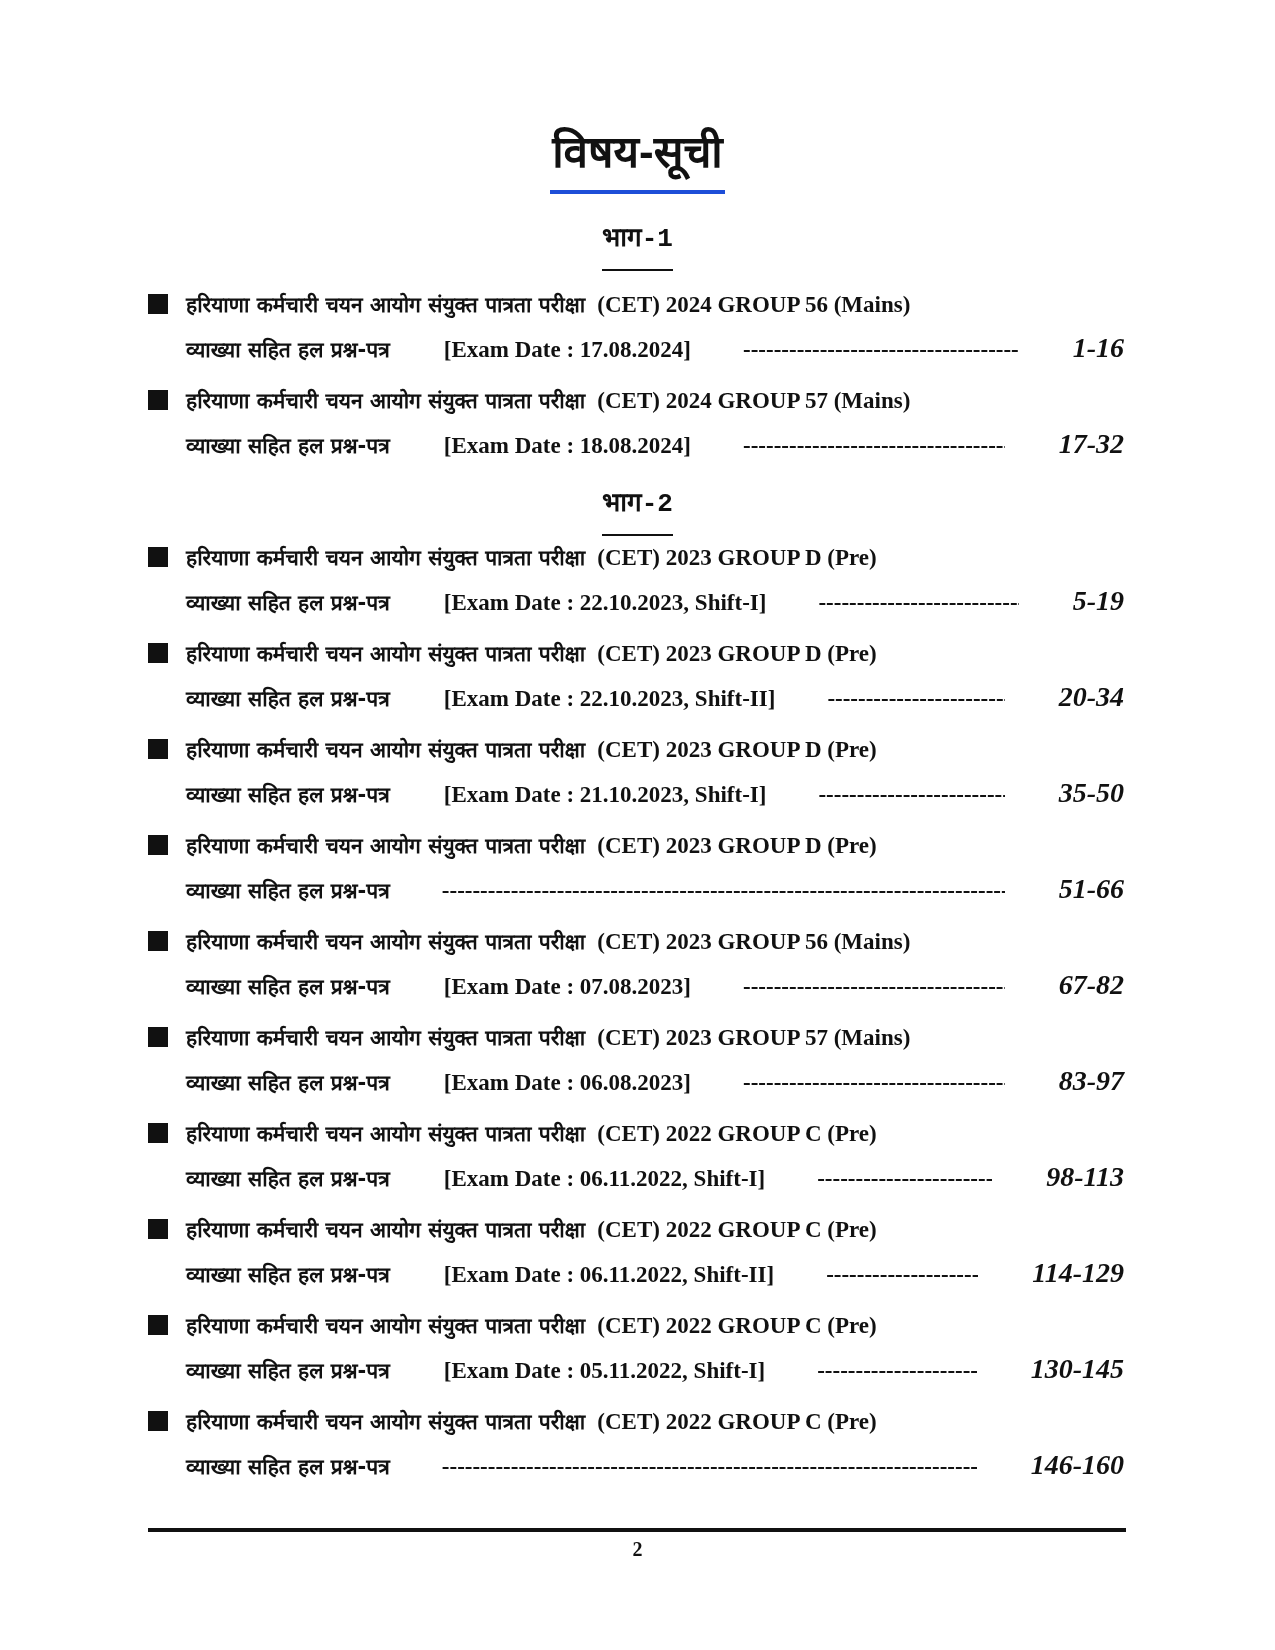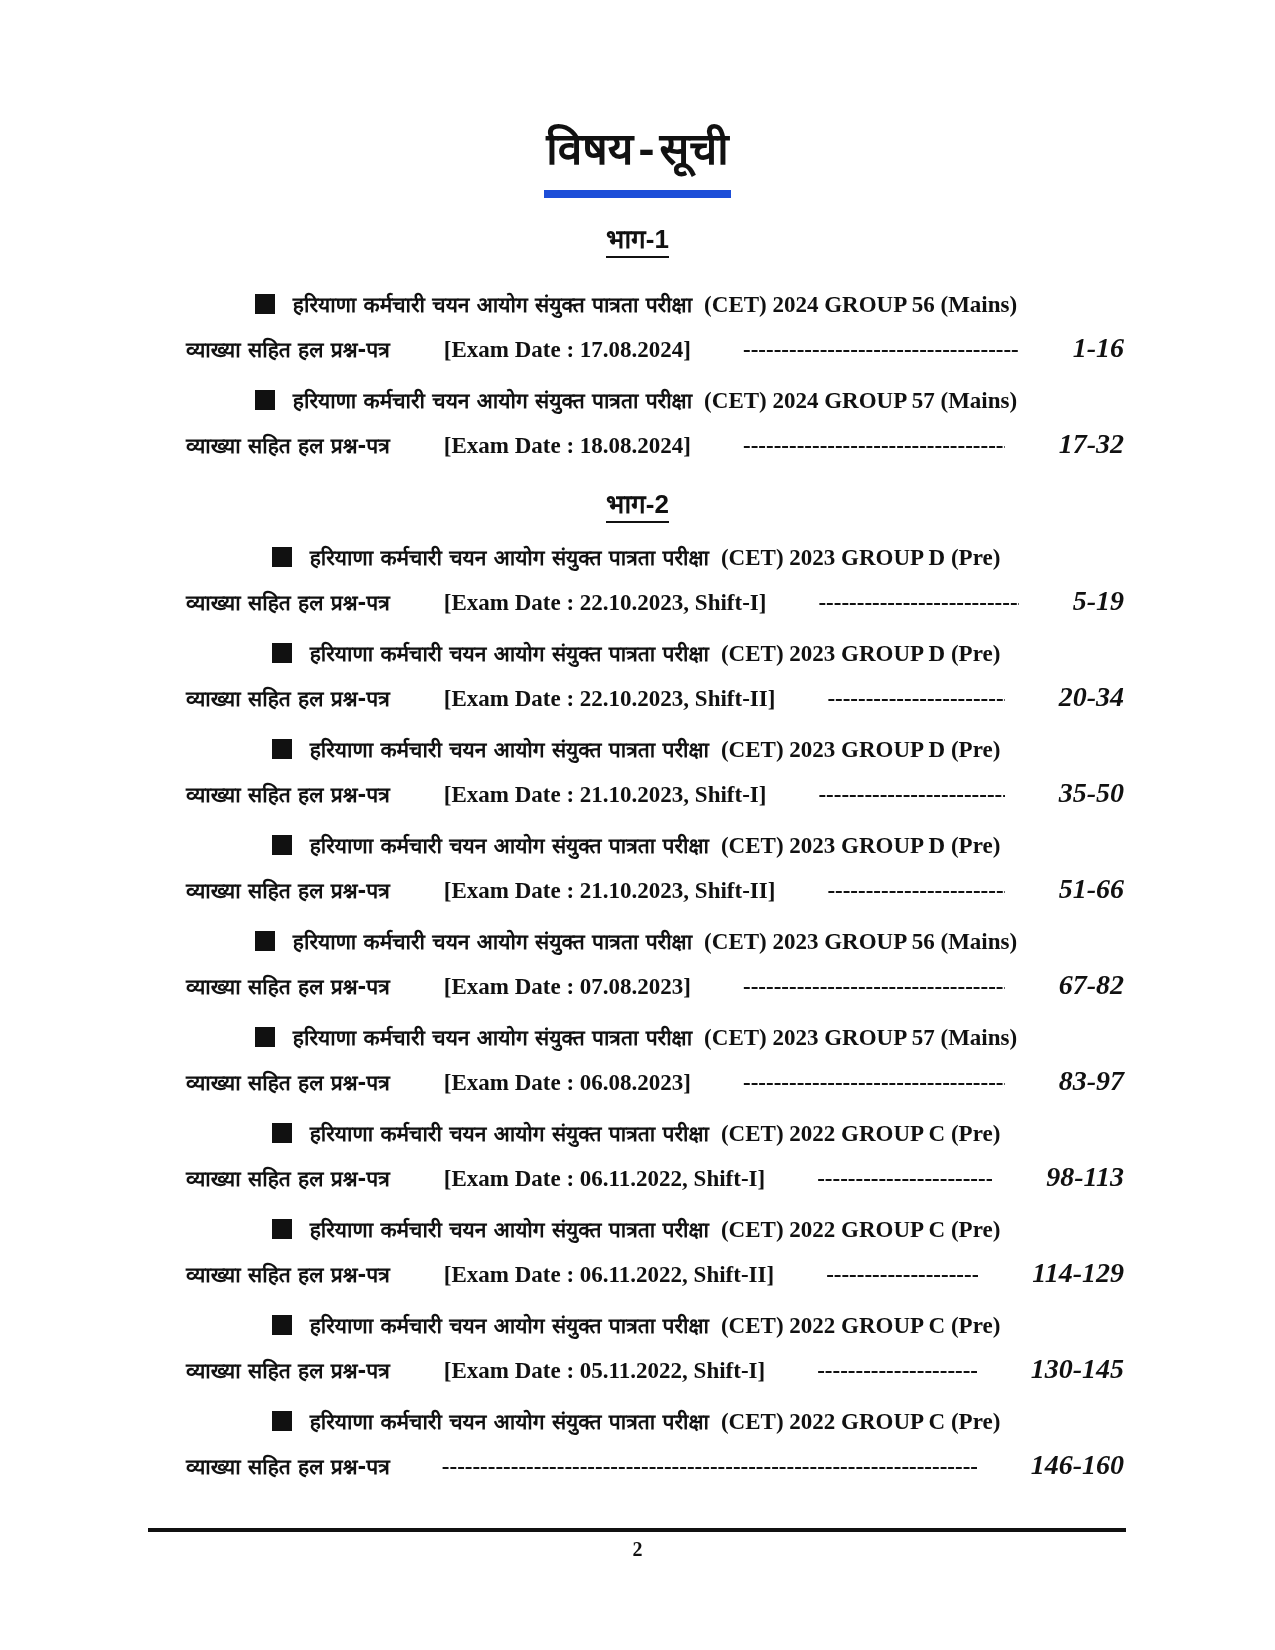--- a/index.html
+++ b/index.html
@@ -4,36 +4,36 @@
   <style>
     html, body { margin: 0; padding: 0; background: #ffffff; }
     body {
       width: 1275px; height: 1650px; position: relative; overflow: hidden;
       font-family: "Liberation Serif", "DejaVu Serif", serif; color: #111111;
     }
     .page-title {
       position: absolute; top: 118px; left: 0; width: 1275px; text-align: center;
     }
     .page-title span {
-      display: inline-block; font-family: Liberation Mono, monospace; font-weight: bold;
+      display: inline-block; font-family: Liberation Sans, sans-serif; font-weight: bold;
       font-size: 44px; line-height: 68px; padding: 0 2px;
-      border-bottom: 8px solid #1d4ed8; padding-bottom: 4px;
+      border-bottom: 4px solid #1d4ed8; padding-bottom: 4px;
     }
     .part-heading {
       position: absolute; left: 0; width: 1275px; text-align: center;
     }
     .part-heading span {
-      display: inline-block; font-family: Liberation Sans, sans-serif; font-weight: bold;
-      font-size: 26px; line-height: 34px; border-bottom: 2px solid #111; padding-bottom: 0;
+      display: inline-block; font-family: Liberation Mono, monospace; font-weight: bold;
+      font-size: 26px; line-height: 34px; border-bottom: 2px solid #111; padding-bottom: 13px;
     }
     .toc-entry {
       position: absolute; left: 148px; width: 976px;
     }
     .line1, .line2 {
-      display: flex; align-items: baseline; white-space: nowrap; height: 42px; justify-content: center;
+      display: flex; align-items: baseline; white-space: nowrap; height: 42px;
     }
     .bullet {
       display: inline-block; width: 20px; height: 20px; background: #111;
       margin-right: 18px; position: relative; top: 2px; flex: 0 0 auto;
     }
     .hindi {
       font-family: "DejaVu Sans", sans-serif; font-weight: bold; font-size: 21px;
     }
     .eng {
       font-family: "Liberation Serif", serif; font-weight: bold; font-size: 23px; margin-left: 12px;
@@ -141,21 +141,20 @@
     </div>
 </div>
 <div class="toc-entry" style="top:831px;">
   <div class="line1">
       <span class="bullet"></span>
       <span class="hindi">हरियाणा कर्मचारी चयन आयोग संयुक्त पात्रता परीक्षा</span>
       <span class="eng">(CET) 2023 GROUP D (Pre)</span>
     </div>
   <div class="line2">
       <span class="hindi">व्याख्या सहित हल प्रश्न-पत्र</span>
-      <span class="eng">[Exam Date : 21.10.2023, Shift-II]</span>
       <span class="leader"></span>
       <span class="pages">51-66</span>
     </div>
 </div>
 <div class="toc-entry" style="top:927px;">
   <div class="line1">
       <span class="bullet"></span>
       <span class="hindi">हरियाणा कर्मचारी चयन आयोग संयुक्त पात्रता परीक्षा</span>
       <span class="eng">(CET) 2023 GROUP 56 (Mains)</span>
     </div>

